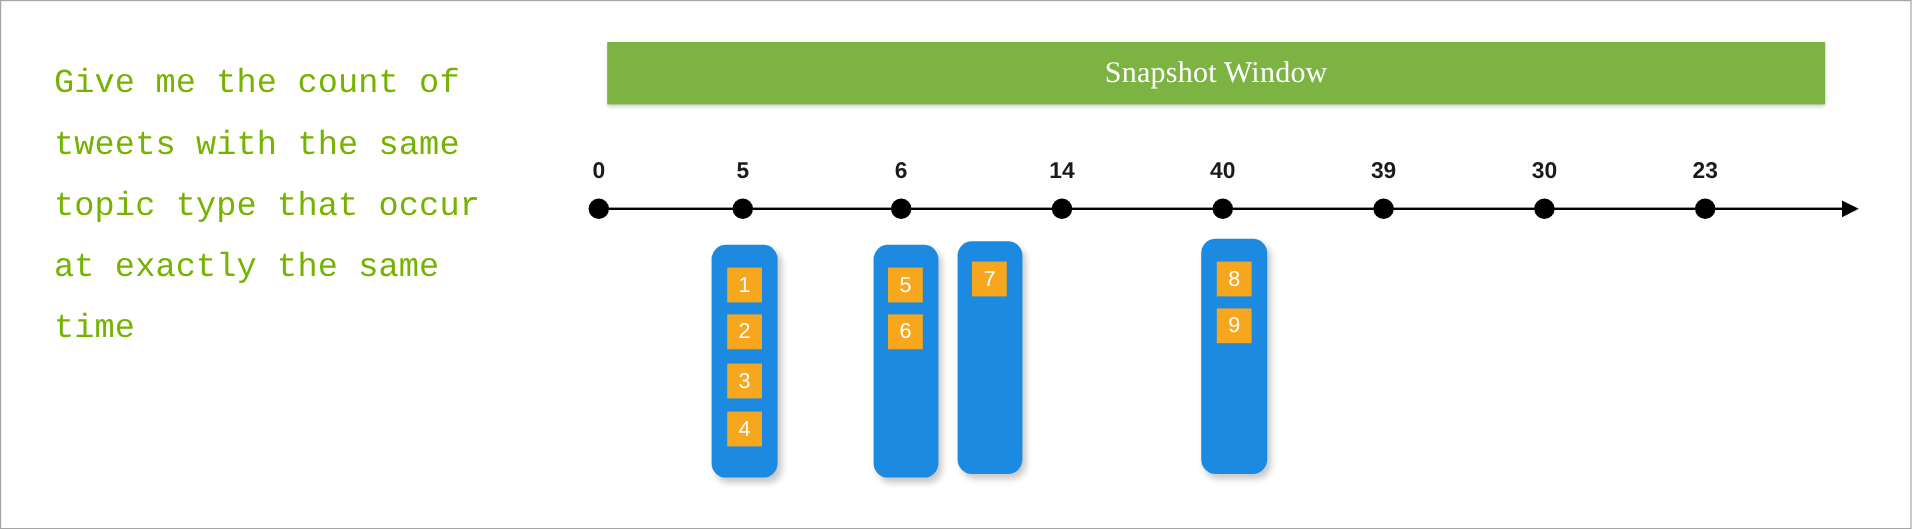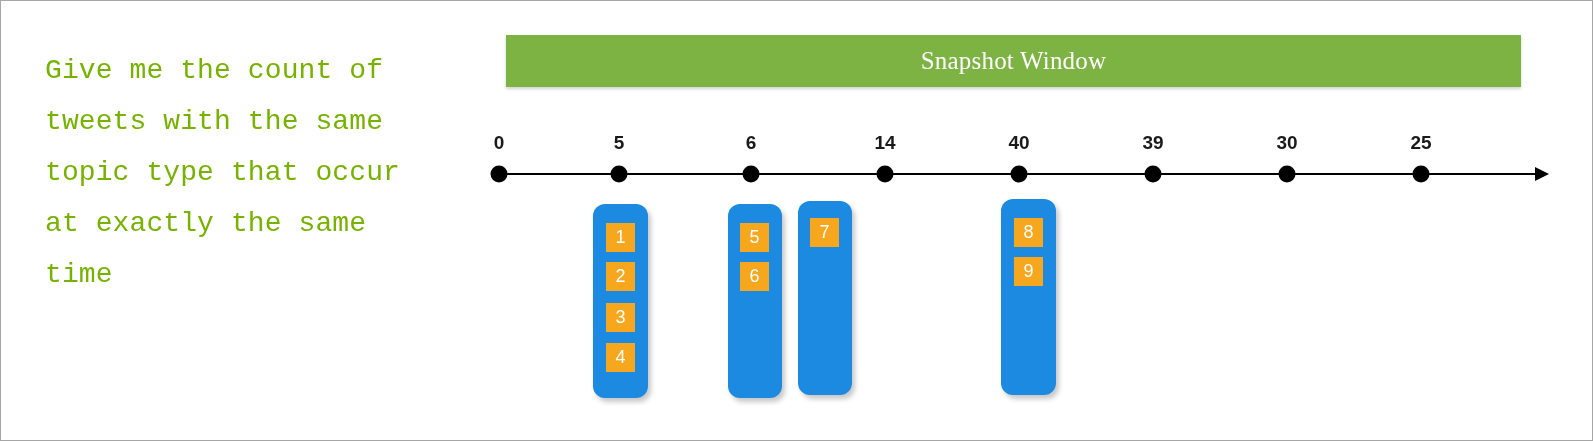--- a/index.html
+++ b/index.html
@@ -165,21 +165,21 @@
         <div class="tick-label" style="left: 750px;">6</div>
         <div class="tick-dot" style="left: 884px;"></div>
         <div class="tick-label" style="left: 884px;">14</div>
         <div class="tick-dot" style="left: 1018px;"></div>
         <div class="tick-label" style="left: 1018px;">40</div>
         <div class="tick-dot" style="left: 1152px;"></div>
         <div class="tick-label" style="left: 1152px;">39</div>
         <div class="tick-dot" style="left: 1286px;"></div>
         <div class="tick-label" style="left: 1286px; text-align: right;">30</div>
         <div class="tick-dot" style="left: 1420px;"></div>
-        <div class="tick-label" style="left: 1420px;">25</div>
+        <div class="tick-label" style="left: 1420px;">23</div>
       </div>
   </div>
 
   <div id="groups-layer">
       <div class="group-column" style="left: 592px; top: 203px; width: 55px; height: 194px; background: rgb(27, 138, 224);">
         <div class="event-box" style="left: 13px; top: 19px; width: 29px; height: 29px;">1</div>
         <div class="event-box" style="left: 13px; top: 58px; width: 29px; height: 29px;">2</div>
         <div class="event-box" style="left: 13px; top: 99px; width: 29px; height: 29px;">3</div>
         <div class="event-box" style="left: 13px; top: 139px; width: 29px; height: 29px;">4</div>
       </div>

